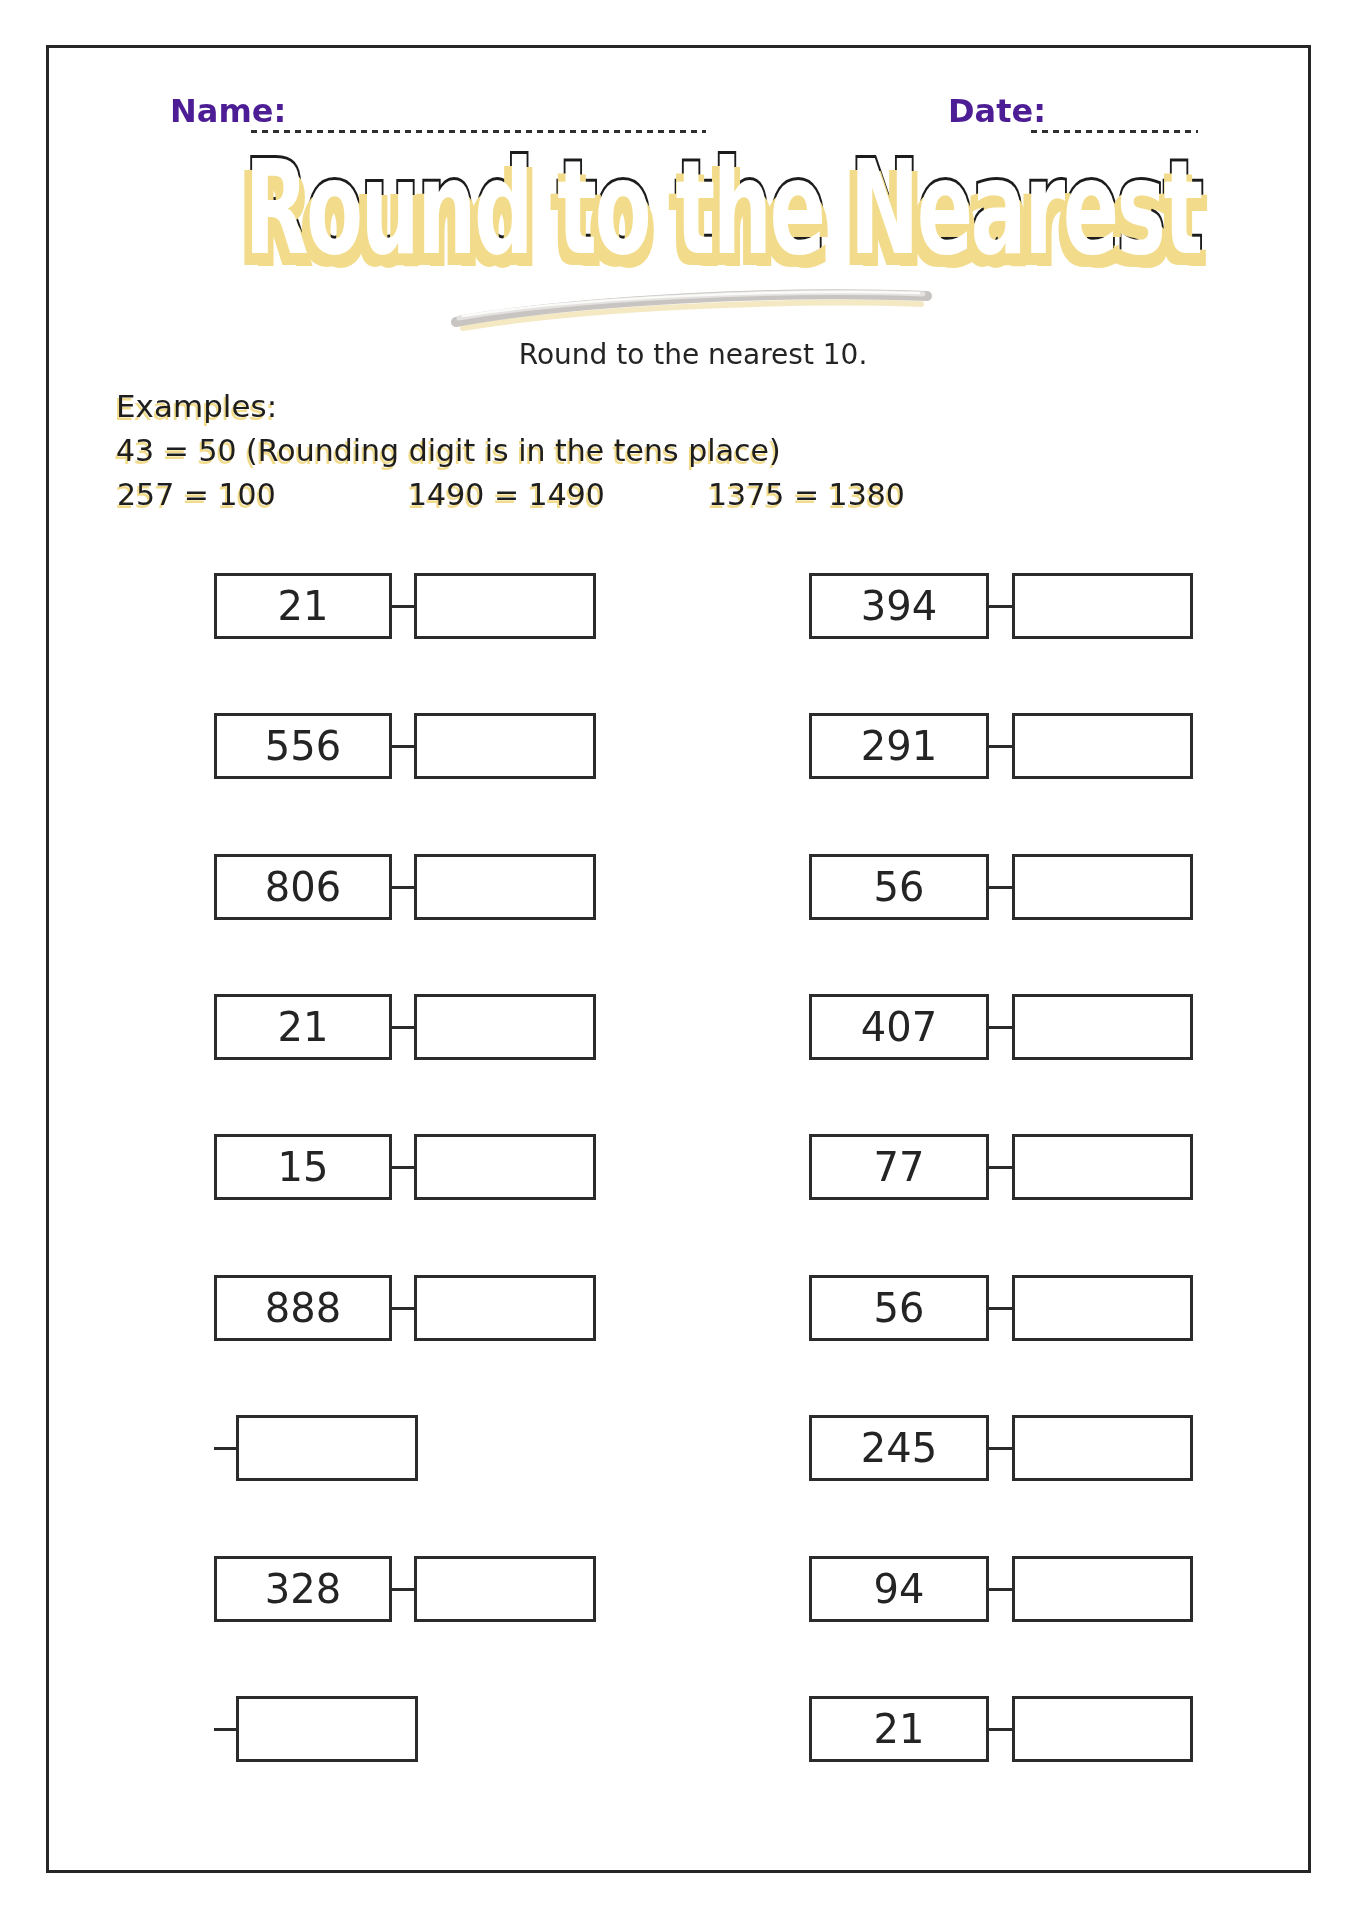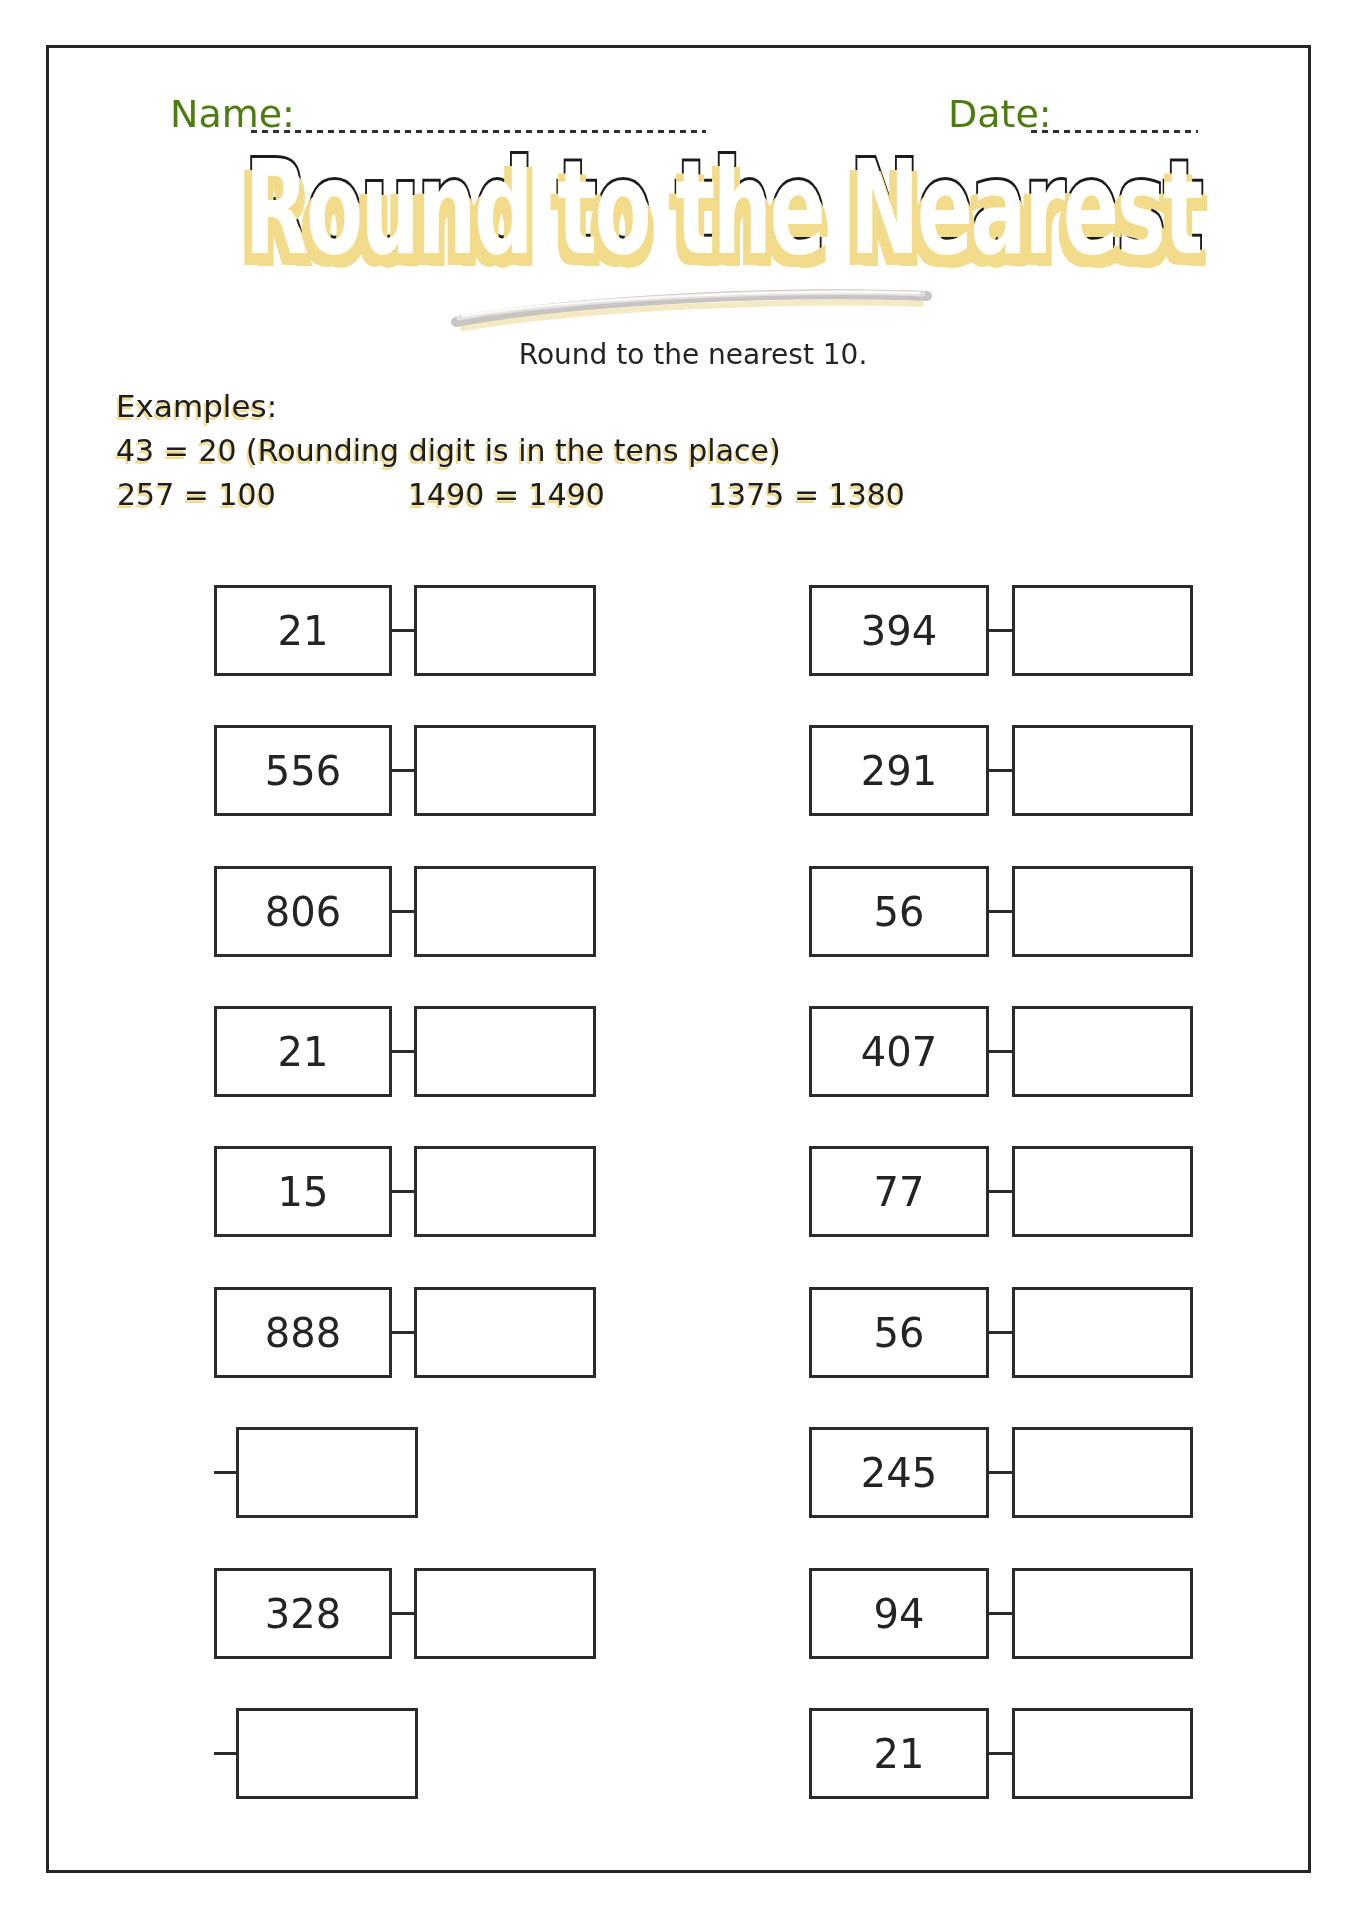--- a/index.html
+++ b/index.html
@@ -10,21 +10,21 @@
   }
   *{margin:0;padding:0;box-sizing:border-box;}
   html,body{width:1358px;height:1920px;background:#ffffff;
     font-family:"DejaVu Sans","Liberation Sans",sans-serif;color:var(--ink);}
   .stage{position:relative;width:1358px;height:1920px;overflow:hidden;}
 
   .sheet-border{position:absolute;left:46px;top:45px;width:1265px;height:1828px;
     border:3px solid #262626;background:transparent;}
 
   
-  .field-label{position:absolute;font-size:38px;font-weight:400;color:#4d7c0f;letter-spacing:0;}
+  .field-label{position:absolute;font-size:32px;font-weight:700;color:#4c1d95;letter-spacing:0;}
   .name-label{left:170px;top:92px;}
   .date-label{left:948px;top:92px;}
   .dash-line{position:absolute;height:3px;
     background:repeating-linear-gradient(90deg,#2e2e2e 0 6px,transparent 6px 11px);}
   .name-line{left:251px;top:130px;width:455px;}
   .date-line{left:1031px;top:130px;width:167px;}
 
   
   .title{position:absolute;left:0;top:140px;width:1358px;text-align:center;
     font-size:130px;font-weight:bold;line-height:1.05;letter-spacing:-4px;
@@ -42,21 +42,21 @@
   
   .examples-heading{position:absolute;left:116px;top:388px;font-size:31px;font-weight:500;
     color:#1e1e1e;text-shadow:-2px 3px 0 var(--yellow);}
   .example-line1{position:absolute;left:116px;top:433px;font-size:30px;font-weight:500;
     color:#1e1e1e;text-shadow:-2px 3px 0 var(--yellow);}
   .example-item{position:absolute;top:477px;font-size:30px;font-weight:500;
     color:#1e1e1e;text-shadow:-2px 3px 0 var(--yellow);}
   .ex-a{left:117px;} .ex-b{left:408px;} .ex-c{left:708px;}
 
   
-  .pair{position:absolute;display:flex;align-items:stretch;height:91px;margin-top:12px;}
+  .pair{position:absolute;display:flex;align-items:stretch;height:66px;}
   .pair.left-col{left:214px;}
   .pair.right-col{left:809px;}
   .num-box{width:178px;border:3px solid var(--line);background:#fff;
     display:flex;align-items:center;justify-content:center;}
   .right-col .num-box{width:180px;}
   .num-box span{font-size:40px;color:#242424;}
   .connector{width:22px;align-self:center;height:3px;background:var(--line);}
   .right-col .connector{width:23px;}
   .answer-box{width:182px;border:3px solid var(--line);background:#fff;}
   .right-col .answer-box{width:181px;}
@@ -79,21 +79,21 @@
   <svg class="swoosh" viewBox="0 0 486 54" preserveAspectRatio="none">
     <path d="M14,46 C135,26 340,17 472,22" stroke="#F3E7BD" stroke-width="6" fill="none" stroke-linecap="round" opacity="0.9"></path>
     <path d="M7,40 C125,18 335,8 478,14" stroke="#C7C4C1" stroke-width="10" fill="none" stroke-linecap="round"></path>
     <path d="M10,36 C128,16 336,7 474,12" stroke="#E4E2E0" stroke-width="5" fill="none" stroke-linecap="round"></path>
     <path d="M14,34 C132,15 338,7 470,11" stroke="#FAFAF9" stroke-width="2.5" fill="none" stroke-linecap="round"></path>
   </svg>
 
   <div class="subtitle">Round to the nearest 10.</div>
 
   <div class="examples-heading">Examples:</div>
-  <div class="example-line1">43 = 20 (Rounding digit is in the tens place)</div>
+  <div class="example-line1">43 = 50 (Rounding digit is in the tens place)</div>
   <div class="example-item ex-a">257 = 100</div>
   <div class="example-item ex-b">1490 = 1490</div>
   <div class="example-item ex-c">1375 = 1380</div>
 
   <div class="pair left-col" style="top:573px">
     <div class="num-box">
         <span>21</span>
       </div>
     <div class="connector"></div>
     <div class="answer-box"></div>

